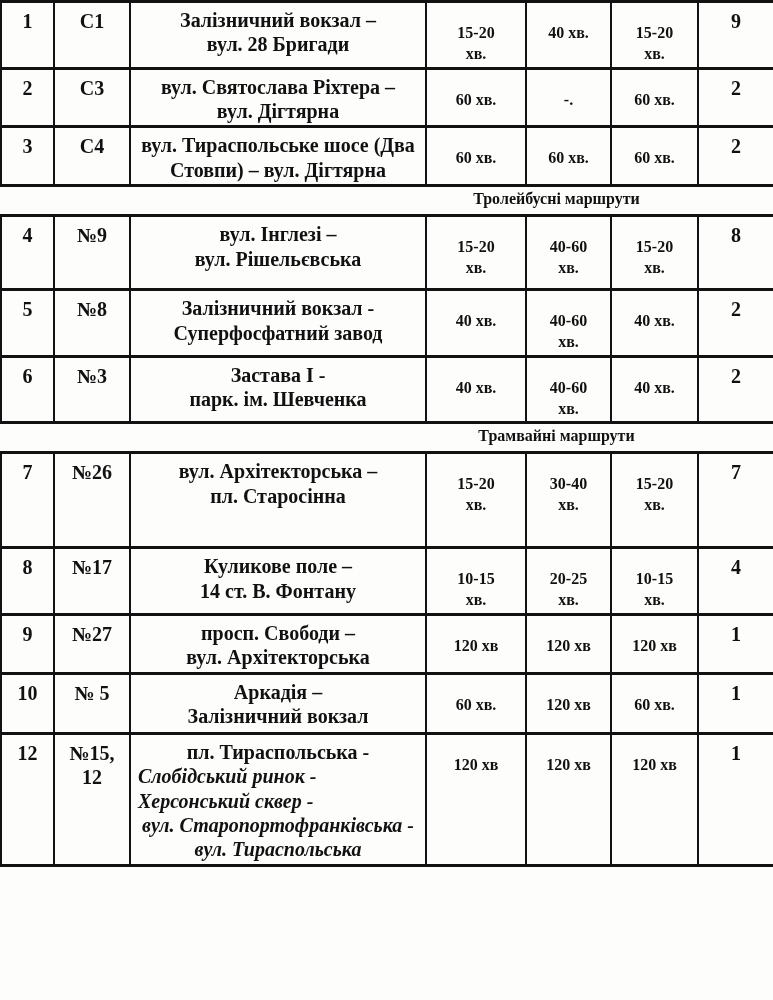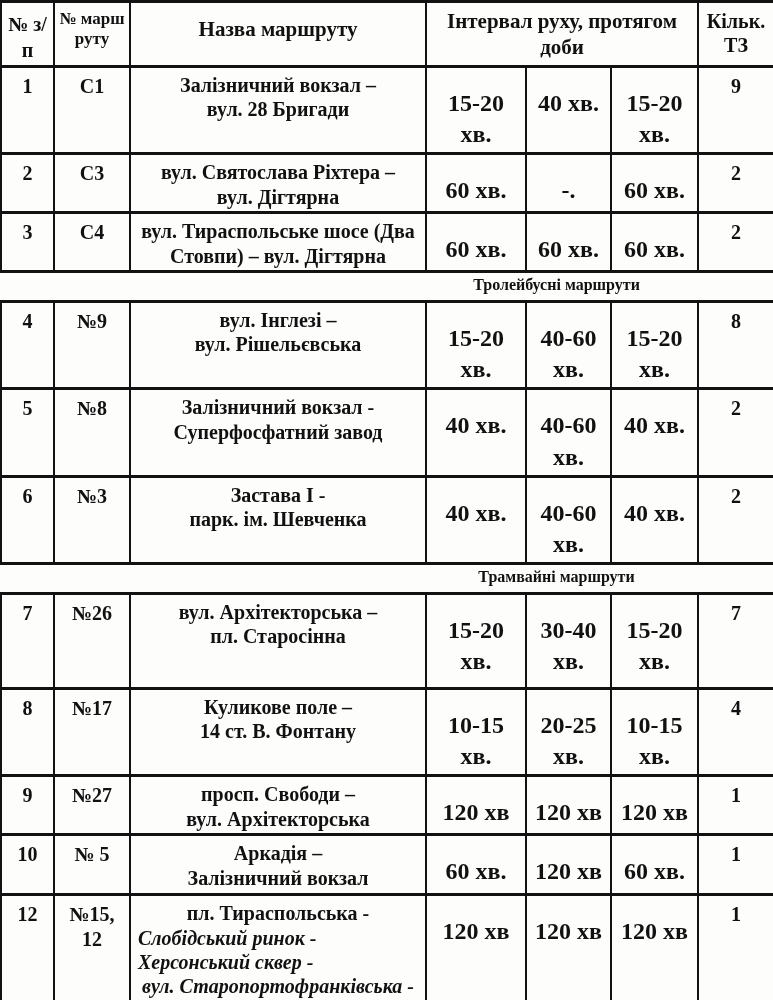--- a/index.html
+++ b/index.html
@@ -42,21 +42,21 @@
   .preline{white-space:pre-line;}
   .h-route{font-size:17px;word-break:break-all;line-height:1.18;padding-top:6px;}
   .h-num{overflow-wrap:break-word;line-height:1.3;padding-top:8px;}
   .h-name{padding-top:14px;font-size:21px;}
   .h-interval{font-size:21px;padding-top:6px;}
   .h-qty{font-size:20px;padding-top:6px;}
   .h-sub{font-size:21px;padding-top:8px;line-height:1.35;}
   .c-num{font-size:20px;padding-top:6px;}
   .c-route{font-size:20px;padding-top:6px;}
   .c-name{font-size:20px;padding-top:5px;}
-  .c-int{font-size:24px;padding-top:20px;line-height:1.3;}
+  .c-int{font-size:16px;padding-top:20px;line-height:1.3;}
   .c-qty{font-size:20px;padding-top:6px;}
   .name-line{text-align:center;}
   .name-line.italic{font-style:italic;}
   .name-line.left{text-align:left;padding-left:4px;}
   tr.section-row td{
     border-left:none;
     border-right:none;
     text-align:center;
     padding:3px 2px 3px 340px;
     font-size:16px;
@@ -71,28 +71,20 @@
     <colgroup>
       <col style="width:53px">
       <col style="width:76px">
       <col style="width:296px">
       <col style="width:100px">
       <col style="width:85px">
       <col style="width:87px">
       <col style="width:76px">
     </colgroup>
     <thead>
-      <tr style="height:62px">
-        <th class="h-num">№ з/п</th>
-        <th class="h-route">№ маршруту</th>
-        <th class="h-name">Назва маршруту</th>
-        <th class="h-interval" colspan="3">Інтервал руху, протягом доби</th>
-        <th class="h-qty preline">Кільк.
-ТЗ</th>
-      </tr>
     </thead>
     <tbody id="routes-body">
         <tr style="height: 62px;">
           <td class="c-num">1</td>
           <td class="c-route preline">С1</td>
           <td class="c-name">
             <div class="name-line">Залізничний вокзал –</div>
             <div class="name-line">вул. 28 Бригади</div>
           </td>
           <td class="c-int preline">15-20

